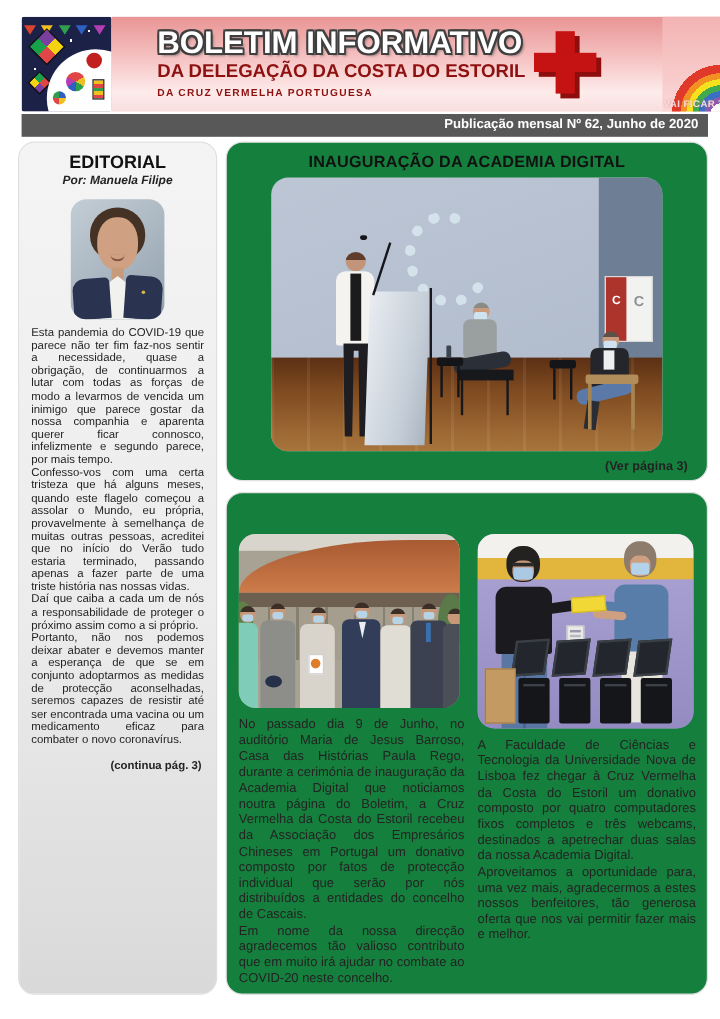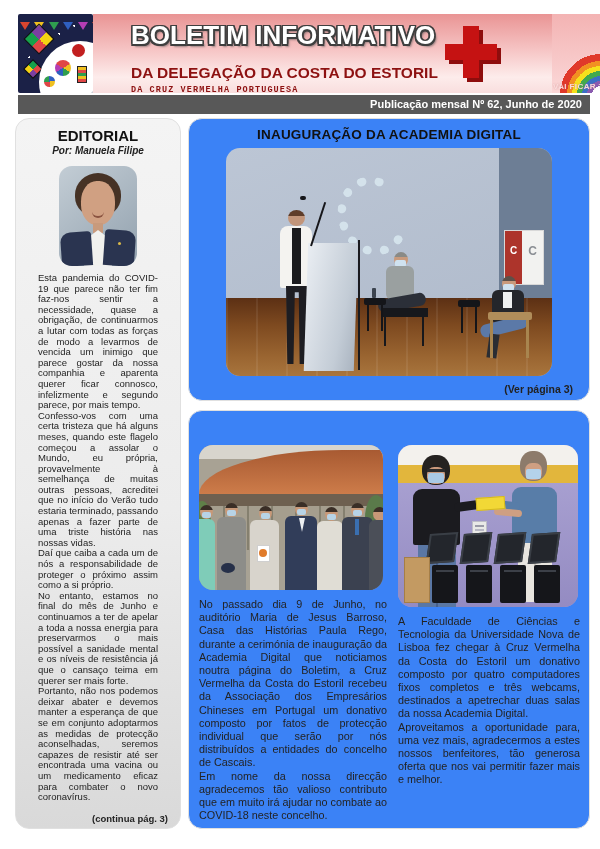--- a/index.html
+++ b/index.html
@@ -16,55 +16,55 @@
       radial-gradient(circle 1px at 40% 70%, #fff 98%, transparent),
       radial-gradient(circle 1px at 75% 15%, #fff 98%, transparent);
   }
   .flag { width:0; height:0; border-left:5px solid transparent; border-right:5px solid transparent; display:inline-block; }
   #banner { position:absolute; left:93px; top:14px; width:544px; height:79px;
     background:linear-gradient(180deg,#e99494 0%, #f6c4c4 45%, #fdeceb 80%, #f9dede 100%); }
   #header-text { position:absolute; left:38px; top:7px; }
   #main-title { color:#ffffff; font-weight:bold; font-size:26px; line-height:29px; letter-spacing:0px;
     text-shadow:-1.5px -1.5px 0 #3f3f3f, 1.5px -1.5px 0 #3f3f3f, -1.5px 1.5px 0 #3f3f3f, 1.5px 1.5px 0 #3f3f3f,
                  0 -1.5px 0 #3f3f3f, 0 1.5px 0 #3f3f3f, -1.5px 0 0 #3f3f3f, 1.5px 0 0 #3f3f3f, 2.5px 2.5px 2px #55555588; }
-  #sub-title { color:#8d1111; font-weight:bold; font-size:15.5px; line-height:18px; margin-top:14px; }
-  #org-line { color:#8d1111; font-weight:bold; font-size:8.5px; letter-spacing:1.1px; margin-top:3px;font-family:Liberation Mono, monospace; }
+  #sub-title { color:#8d1111; font-weight:bold; font-size:15.5px; line-height:18px; margin-top:1px; }
+  #org-line { color:#8d1111; font-weight:bold; font-size:8.5px; letter-spacing:1.1px; margin-top:3px; }
   #red-cross { position:absolute; left:352px; top:12px; width:56px; height:56px; }
   #red-cross .v1 { position:absolute; left:22px; top:4px; width:16px; height:52px; background:#8e0d0d; }
   #red-cross .h1 { position:absolute; left:4px; top:22px; width:52px; height:16px; background:#8e0d0d; }
   #red-cross .v2 { position:absolute; left:18px; top:0; width:16px; height:52px; background:#c51212; }
   #red-cross .h2 { position:absolute; left:0; top:18px; width:52px; height:16px; background:#c51212; }
   #rainbow-box { position:absolute; right:0; top:0; width:85px; height:79px; overflow:hidden;
     background:linear-gradient(180deg,#f3b3b3,#fbd8d8); }
   #rainbow-arc { position:absolute; right:-8px; bottom:-2px; width:88px; height:44px;
     background:radial-gradient(circle at 50% 100%, #ffffff 0 9px, #8a5bb0 9px 14px, #3b6fc4 14px 19px, #42a94e 19px 24px,
       #f5e11c 24px 29px, #f29022 29px 34px, #e0392a 34px 41px, transparent 41px); }
   #motto { position:absolute; left:1px; right:1px; bottom:2px; font-size:8px; font-weight:bold; letter-spacing:.4px;
     color:rgba(252,222,222,0.95); text-shadow:0 0 2px rgba(190,110,110,.55); white-space:nowrap; text-align:center; }
   #issue-bar { position:absolute; left:18px; top:95px; width:572px; height:19px; background:#585858; color:#ffffff;
     font-size:11px; font-weight:bold; text-align:right; line-height:19px; padding-right:8px; }
 
   
-  .card { position:absolute; border:1px solid #e0e0e0; border-radius:14px; background:#3b82f6; overflow:hidden; }
+  .card { position:absolute; border:1px solid #e0e0e0; border-radius:14px; background:#15803d; overflow:hidden; }
   #editorial-card { left:15px; top:118px; width:166px; height:711px;
     background:linear-gradient(180deg,#f4f4f4 0%, #ececec 55%, #d9d9d9 100%); }
   #inauguracao-card { left:188px; top:118px; width:402px; height:283px; }
   #donativos-card { left:188px; top:410px; width:402px; height:419px; }
   .card-title { text-align:center; font-weight:bold; color:#111; }
   #editorial-title { font-size:15px; margin-top:8px; }
   #editorial-byline { text-align:center; font-weight:bold; font-style:italic; font-size:10px; color:#222; margin-top:1px; }
   #inauguracao-title, #donativos-title { font-size:13.5px; margin-top:8px; letter-spacing:.2px; }
 
   .photo { position:relative; overflow:hidden; border-radius:14px; }
 
   
   #portrait { width:78px; height:100px; margin:10px auto 7px auto; background:linear-gradient(140deg,#c3cdd5,#92a1ae); border-radius:13px; }
 
   
-  #editorial-text { padding:0 22px; font-size:9.5px; line-height:10.6px; text-align:justify; color:#232323; }
+  #editorial-text { padding:0 10px; font-size:9.5px; line-height:10.6px; text-align:justify; color:#232323; }
   #editorial-text p { margin:0; }
   #editorial-continuation { padding:10px 12px 0 0; text-align:right; font-weight:bold; font-size:9.5px; color:#232323; }
 
   
   #inaug-photo { width:326px; height:228px; margin:6px auto 0 auto; background:linear-gradient(160deg,#bcc6d5 0%, #aeb9ca 100%); }
   #see-page { position:absolute; right:16px; bottom:5px; font-weight:bold; font-size:10.5px; color:#222; }
 
   
   .col { position:absolute; top:34px; }
   #col-left { left:10px; width:188px; }
@@ -142,21 +142,20 @@
       <div class="sh" style="left:25px;top:64px;width:28px;height:36px;background:#f1f1ee;clip-path:polygon(0 30%,50% 0,100% 30%,100% 100%,0 100%);"></div>
       <div class="sh" style="left:2px;top:66px;width:31px;height:34px;background:#2a3450;border-radius:10px 4px 0 0;transform:rotate(-4deg);"></div>
       <div class="sh" style="right:2px;top:64px;width:31px;height:36px;background:#2a3450;border-radius:4px 10px 0 0;transform:rotate(4deg);"></div>
       <div class="sh" style="right:16px;top:76px;width:3px;height:3px;border-radius:50%;background:#d8b84a;"></div>
     </div>
 
     <div id="editorial-text">
       <p>Esta pandemia do COVID-19 que parece não ter fim faz-nos sentir a necessidade, quase a obrigação, de continuarmos a lutar com todas as forças de modo a levarmos de vencida um inimigo que parece gostar da nossa companhia e aparenta querer ficar connosco, infelizmente e segundo parece, por mais tempo.</p>
       <p>Confesso-vos com uma certa tristeza que há alguns meses, quando este flagelo começou a assolar o Mundo, eu própria, provavelmente à semelhança de muitas outras pessoas, acreditei que no início do Verão tudo estaria terminado, passando apenas a fazer parte de uma triste história nas nossas vidas.</p>
       <p>Daí que caiba a cada um de nós a responsabilidade de proteger o próximo assim como a si próprio.</p>
-      <p>No entanto, estamos no final do mês de Junho e continuamos a ter de apelar a toda a nossa energia para preservarmos o mais possível a sanidade mental e os níveis de resistência já que o cansaço teima em querer ser mais forte.</p>
       <p>Portanto, não nos podemos deixar abater e devemos manter a esperança de que se em conjunto adoptarmos as medidas de protecção aconselhadas, seremos capazes de resistir até ser encontrada uma vacina ou um medicamento eficaz para combater o novo coronavírus.</p>
     </div>
     <div id="editorial-continuation">(continua pág. 3)</div>
   </section>
 
   <section id="inauguracao-card" class="card">
     <div id="inauguracao-title" class="card-title">INAUGURAÇÃO DA ACADEMIA DIGITAL</div>
 
     <div id="inaug-photo" class="photo">
       <div class="sh" style="left:273px;top:0;width:53px;height:152px;background:#6d7e95;"></div>
@@ -250,21 +249,21 @@
         <div class="person-head" style="left:152px;top:58px;"></div>
         <div class="person-mask" style="left:154px;top:65px;"></div>
         <div class="person-body" style="left:143px;top:72px;width:31px;height:73px;background:#3b4150;"></div>
         <div class="sh" style="left:156px;top:74px;width:4px;height:16px;background:#3a6fb0;"></div>
 
         <div class="person-head" style="left:174px;top:62px;"></div>
         <div class="person-body" style="left:170px;top:75px;width:20px;height:70px;background:#4b4f58;"></div>
       </div>
       <div class="col-text">
         <p>No passado dia 9 de Junho, no auditório Maria de Jesus Barroso, Casa das Histórias Paula Rego, durante a cerimónia de inauguração da Academia Digital que noticiamos noutra página do Boletim, a Cruz Vermelha da Costa do Estoril recebeu da Associação dos Empresários Chineses em Portugal um donativo composto por fatos de protecção individual que serão por nós distribuídos a entidades do concelho de Cascais.</p>
-        <p>Em nome da nossa direcção agradecemos tão valioso contributo que em muito irá ajudar no combate ao COVID-18 neste concelho.</p>
+        <p>Em nome da nossa direcção agradecemos tão valioso contributo que em muito irá ajudar no combate ao COVID-20 neste concelho.</p>
       </div>
     </div>
 
     <div id="col-right" class="col">
       <div id="pc-photo" class="photo">
         <div class="sh" style="left:0;top:0;width:180px;height:20px;background:#f3f1ed;"></div>
         <div class="sh" style="left:0;top:20px;width:180px;height:18px;background:#e2b63c;"></div>
         <div class="sh" style="left:0;top:38px;width:180px;height:124px;background:linear-gradient(#a79fd0,#948bc2);"></div>
 
         <div class="sh" style="left:20px;top:95px;width:38px;height:67px;background:#5a77a4;"></div>

